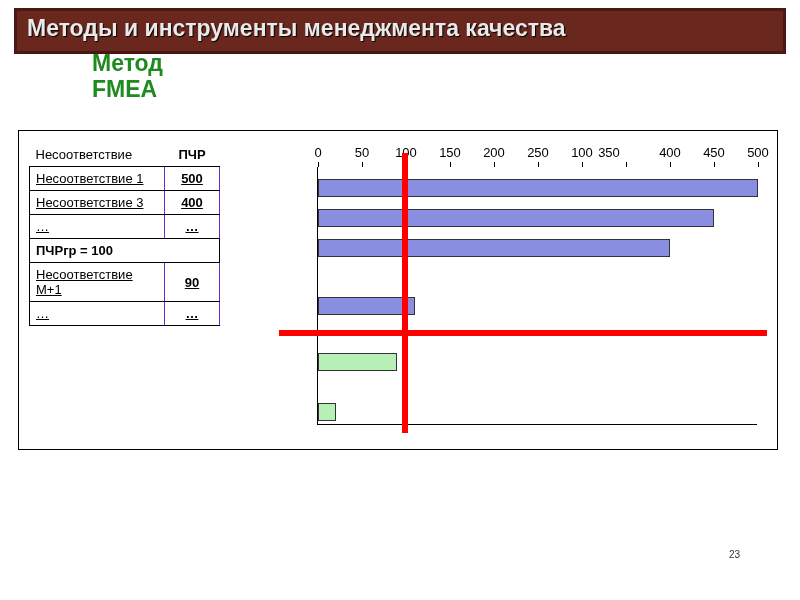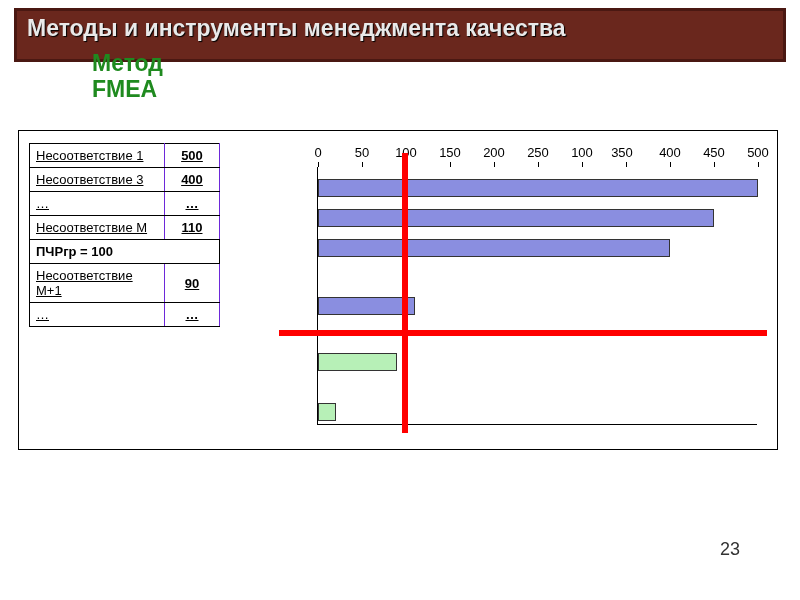--- a/index.html
+++ b/index.html
@@ -15,21 +15,21 @@
     position: relative;
     width: 800px;
     height: 600px;
     background: #ffffff;
   }
   .title-bar {
     position: absolute;
     left: 14px;
     top: 8px;
     right: 14px;
-    height: 54px;
+    height: 46px;
     background: #6a271d;
     border: 3px solid #4a1812;
     box-sizing: border-box;
     color: #e9e9e9;
     font-size: 23px;
     font-weight: bold;
     line-height: 27px;
     padding: 4px 10px;
     text-shadow: 1px 1px 1px #000;
   }
@@ -125,55 +125,55 @@
   .threshold-h {
     position: absolute;
     height: 6px;
     background: #ff0000;
     margin-top: -3px;
   }
   .page-num {
     position: absolute;
     right: 60px;
     bottom: 40px;
-    font-size: 18px;
+    font-size: 10px;
     color: #333;
   }
 </style>
 </head>
 <body>
 
 <div class="slide">
 
   <div class="title-bar">Методы и инструменты менеджмента качества</div>
 
   <div class="subtitle">
     <span>Метод</span><br>
     <span>FMEA</span>
   </div>
 
   <div class="content-box">
 
     <table class="tbl">
       <tbody>
+          <tr class="hdr">
+        <th class="col-label b">Несоответствие</th>
+        <th class="col-val b">ПЧР</th>
+      </tr>
       <tr>
         <td class="col-label t b l r">Несоответствие 1</td>
         <td class="col-val   t b l r">500</td>
       </tr>
       <tr>
         <td class="col-label t b l r">Несоответствие 3</td>
         <td class="col-val   t b l r">400</td>
       </tr>
       <tr>
         <td class="col-label t b l r">…</td>
         <td class="col-val   t b l r">…</td>
-      </tr>
-      <tr>
-        <td class="col-label t b l r">Несоответствие М</td>
-        <td class="col-val   t b l r">110</td>
       </tr>
       <tr class="span-row">
         <td class="col-label b l" colspan="2" style="border-right:1px solid #000;margin-left:36px;">ПЧРгр = 100</td>
       </tr>
       <tr>
         <td class="col-label t b l r">Несоответствие М+1</td>
         <td class="col-val   t b l r">90</td>
       </tr>
       <tr>
         <td class="col-label t b l r">…</td>
@@ -185,21 +185,21 @@
     <div class="chart">
       <div class="axis-area">
 
         <div class="tick" style="left:0px">0</div>
         <div class="tick" style="left:44px">50</div>
         <div class="tick" style="left:88px">100</div>
         <div class="tick" style="left:132px">150</div>
         <div class="tick" style="left:176px">200</div>
         <div class="tick" style="left:220px">250</div>
         <div class="tick" style="left:264px">100</div>
-        <div class="tick" style="left:304px">350</div>
+        <div class="tick" style="left:291px">350</div>
         <div class="tick" style="left:352px">400</div>
         <div class="tick" style="left:396px">450</div>
         <div class="tick" style="left:440px">500</div>
         <div class="tickmark" style="left:0px"></div>
         <div class="tickmark" style="left:44px"></div>
         <div class="tickmark" style="left:88px"></div>
         <div class="tickmark" style="left:132px"></div>
         <div class="tickmark" style="left:176px"></div>
         <div class="tickmark" style="left:220px"></div>
         <div class="tickmark" style="left:264px"></div>

